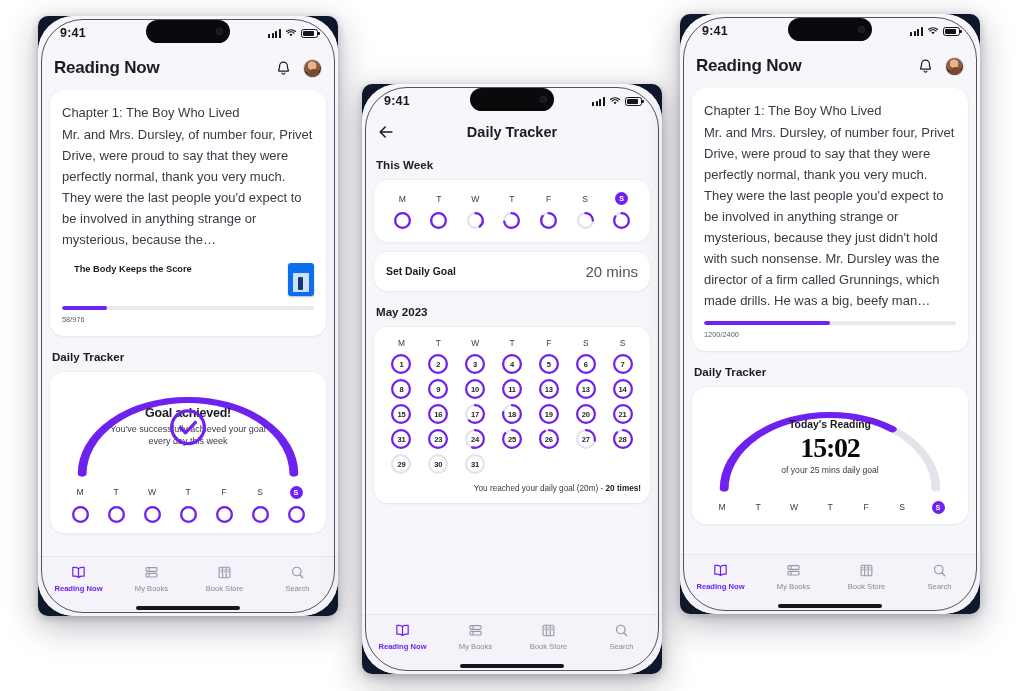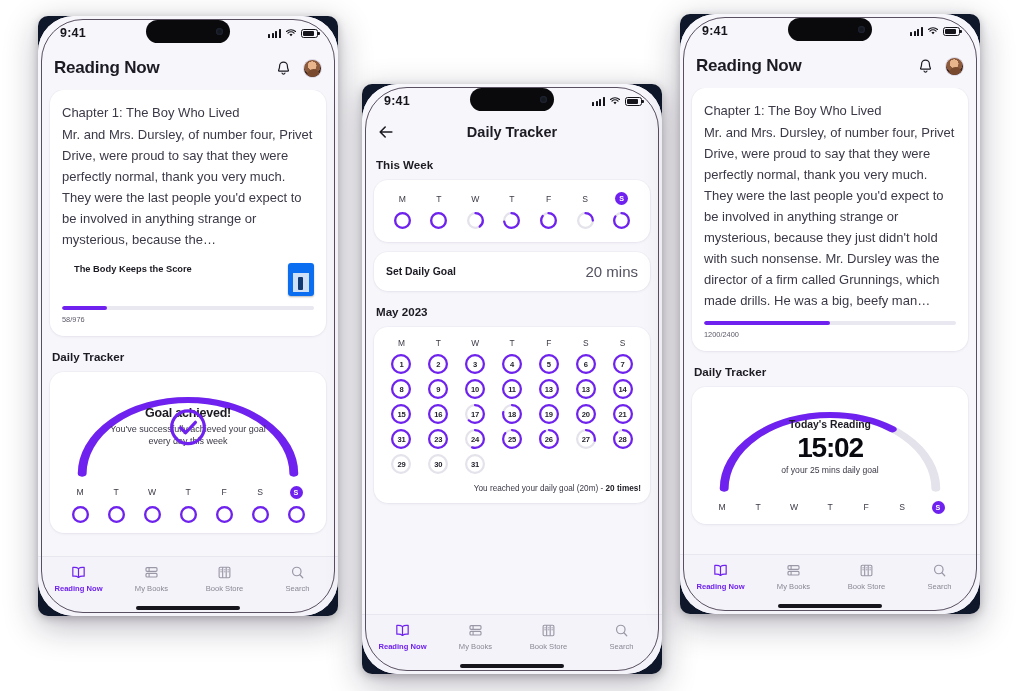--- a/index.html
+++ b/index.html
@@ -117,21 +117,21 @@
   .gauge-wrap{ position:relative; width:100%; height:92px; }
   .gauge-wrap svg{ position:absolute; inset:0; width:100%; height:100%; overflow:visible;}
   .gauge-center{
     position:absolute; left:0; right:0; top:20px; text-align:center;
     display:flex; flex-direction:column; align-items:center; gap:3px;
   }
   .check-ic{ width:17px; height:17px; }
   .goal-head{ font-size:12.5px; font-weight:700; color:#1c1a22; letter-spacing:-.2px;}
   .goal-sub{ font-size:9px; line-height:1.42; color:#3b3946; max-width:168px;}
   .today-label{ font-size:10.4px; font-weight:700; color:#1c1a22;}
-  .today-time{ font-size:28px; font-weight:700; color:#090910; letter-spacing:-1.2px; line-height:1.05;}
+  .today-time{ font-size:28px; font-weight:700; color:#090910; letter-spacing:-1.2px; line-height:1.05;font-family:Liberation Serif, serif;}
   .today-sub{ font-size:8.6px; color:#3b3946;}
 
   
   .wk-row{ display:grid; grid-template-columns:repeat(7,1fr); align-items:center;
            justify-items:center; }
   .wk-letters{ margin-top:8px; }
   .wk-letter{ font-size:8.6px; color:#3b3946; font-weight:400; }
   .wk-letter.today{
     width:13px;height:13px;border-radius:50%; background:#6f22ef; color:#fff;
     display:flex;align-items:center;justify-content:center; font-size:7.2px; font-weight:700;

